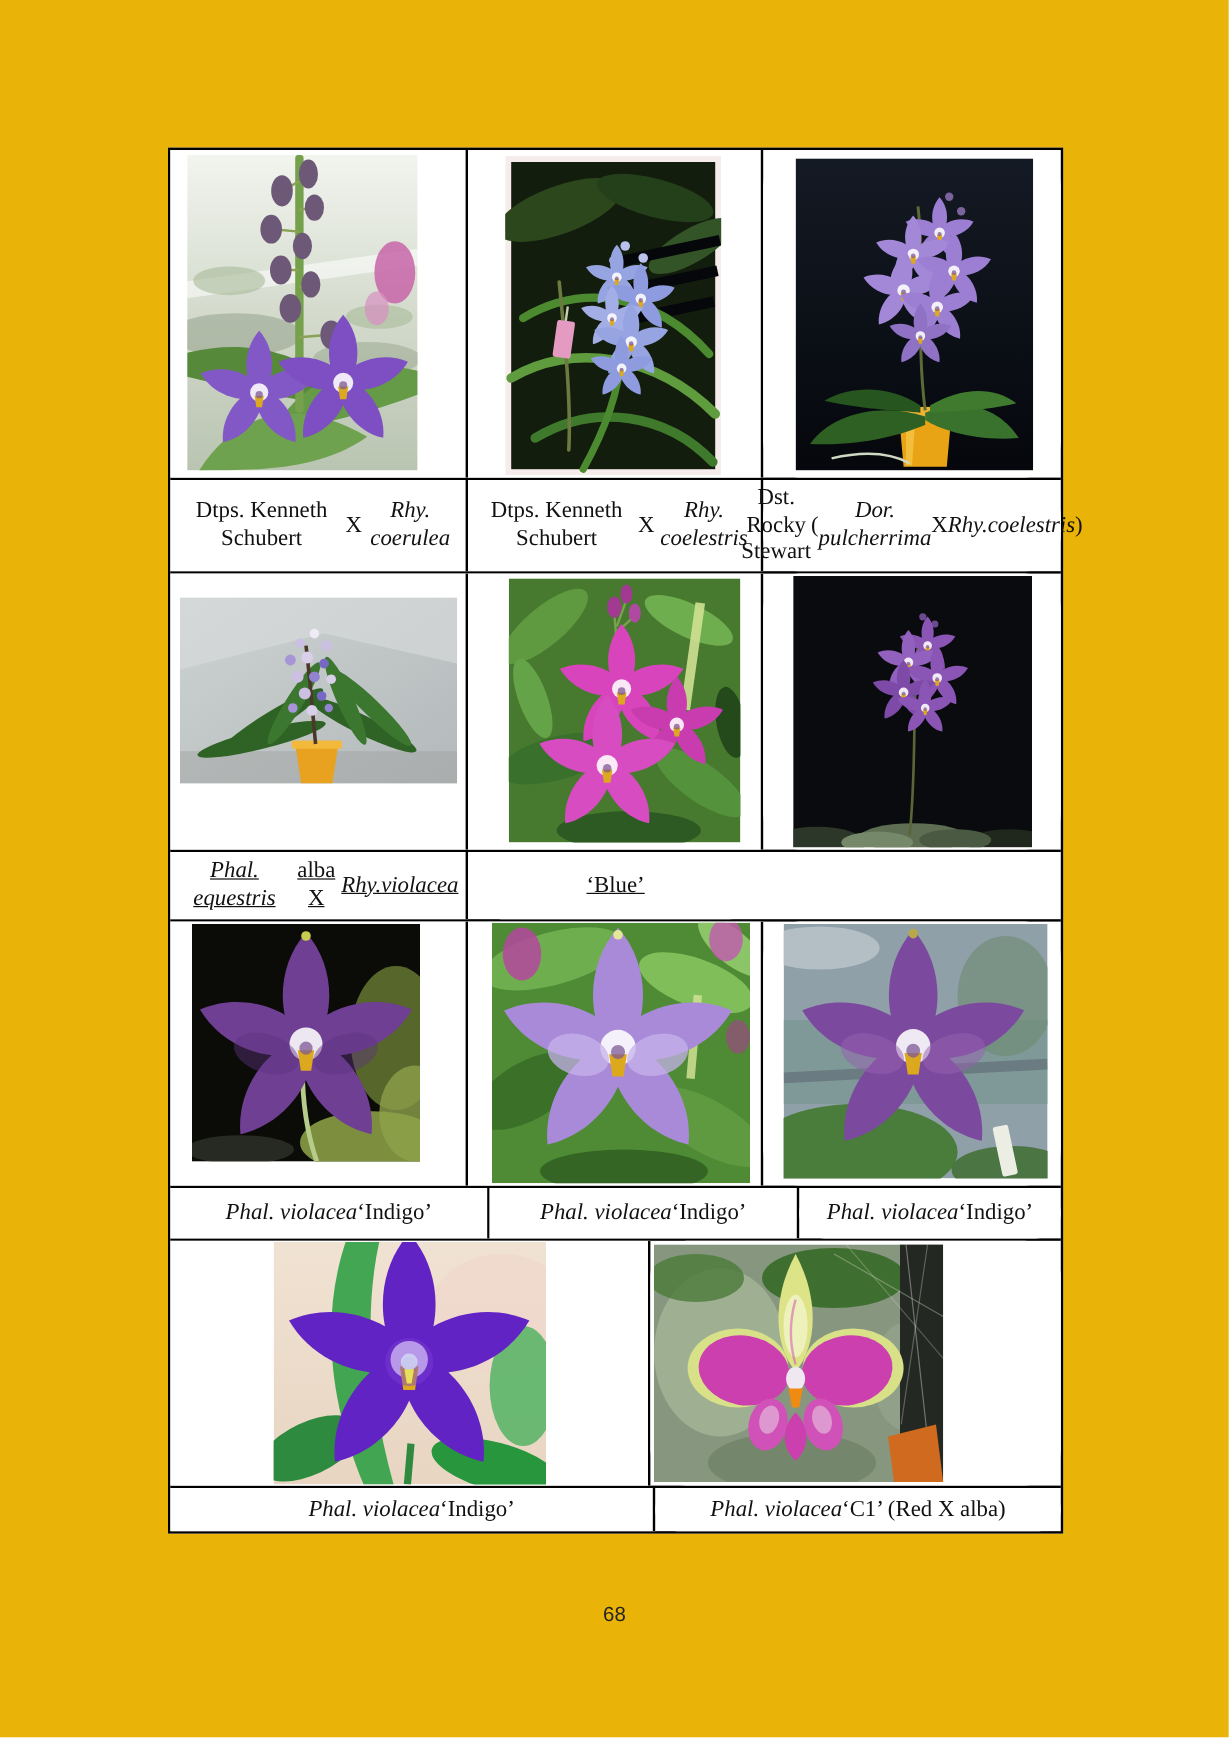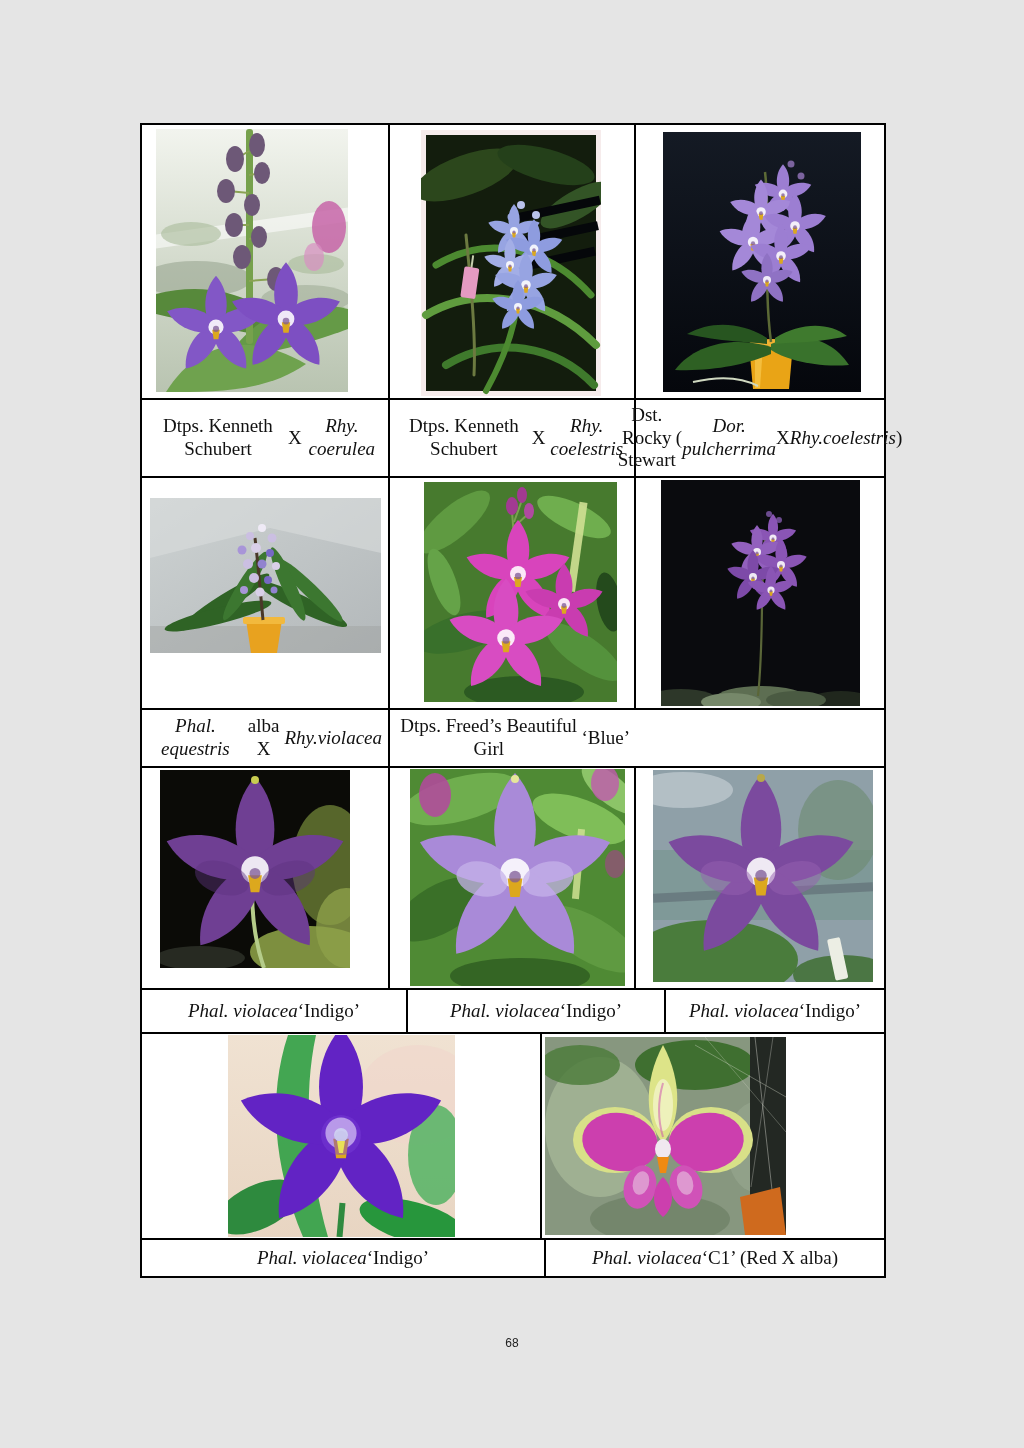--- a/index.html
+++ b/index.html
@@ -1,57 +1,57 @@
 <!DOCTYPE html>
 <html><head>
 <meta charset="utf-8">
 <style>
   html,body{margin:0;padding:0;}
   body{
     width:1024px;height:1448px;position:relative;overflow:hidden;
     background:#ffffff;font-family:"Liberation Serif", serif;color:#111;
   }
-  .page{position:absolute;inset:0;background:#e5e5e5;}
+  .page{position:absolute;inset:0;background:#eab308;}
   .orchid-table{
     position:absolute;left:140px;top:123px;width:746px;height:1155px;
     border:2px solid #000;box-sizing:border-box;background:#fff;
   }
   .trow{display:flex;box-sizing:border-box;border-bottom:2px solid #000;}
   .trow:last-child{border-bottom:none;}
   .tcell{
     box-sizing:border-box;border-right:2px solid #000;position:relative;
     background:#fff;display:flex;align-items:center;justify-content:center;
     text-align:center;
   }
   .tcell:last-child{border-right:none;border-radius:30px;}
   
   .r-img1{height:275px;}
   .r-cap1{height:78px;}
   .r-img2{height:232px;}
-  .r-cap2{height:58px;}
+  .r-cap2{height:58px;text-decoration:underline;}
   .r-img3{height:222px;}
   .r-cap3{height:44px;}
   .r-img4{height:206px;}
   .r-cap4{height:36px;}
   
   .cols3 > .tcell:nth-child(1){width:248px;}
   .cols3 > .tcell:nth-child(2){width:246px;}
   .cols3 > .tcell:nth-child(3){width:248px;}
   .colscap3 > .tcell:nth-child(1){width:266px;}
   .colscap3 > .tcell:nth-child(2){width:258px;}
   .colscap3 > .tcell:nth-child(3){width:218px;}
   .cols4img > .tcell:nth-child(1){width:400px;}
   .cols4img > .tcell:nth-child(2){width:342px;}
   .cols4cap > .tcell:nth-child(1){width:404px;}
   .cols4cap > .tcell:nth-child(2){width:338px;}
   .caption{font-size:19px;line-height:1.2;padding:2px 6px;}
   .photo{position:absolute;display:block;}
   .pagenum{
     position:absolute;left:0;top:1336px;width:1024px;text-align:center;
-    font-family:"Liberation Sans", sans-serif;font-size:12px;color:#222;
+    font-family:"Liberation Sans", sans-serif;font-size:17px;color:#222;
   }
 </style>
 </head>
 <body>
 
 <svg width="0" height="0" style="position:absolute" aria-hidden="true">
   <defs>
     <g id="f5">
       <g fill="currentColor">
         <path id="ptl" d="M0 6 C-14 -8 -16 -36 0 -54 C16 -36 14 -8 0 6 Z"></path>
@@ -302,21 +302,20 @@
 
     <div class="trow r-cap2 cols3">
       <div class="tcell caption">
           <i>Phal. equestris</i>
           <span> alba X </span>
           <i>Rhy.</i>
           <br>
           <i>violacea</i>
         </div>
       <div class="tcell caption">
-          <span>Dtps. Freed’s Beautiful Girl</span>
           <br>
           <span>‘Blue’</span>
         </div>
     </div>
 
     <div class="trow r-img3 cols3">
       <div class="tcell">
         <svg class="photo" style="left:18px;top:2px" width="190" height="198" viewBox="0 0 190 198">
           <rect width="190" height="198" fill="#0b0b07"></rect>
           <ellipse cx="170" cy="95" rx="38" ry="60" fill="#5f7030" opacity="0.9"></ellipse>

